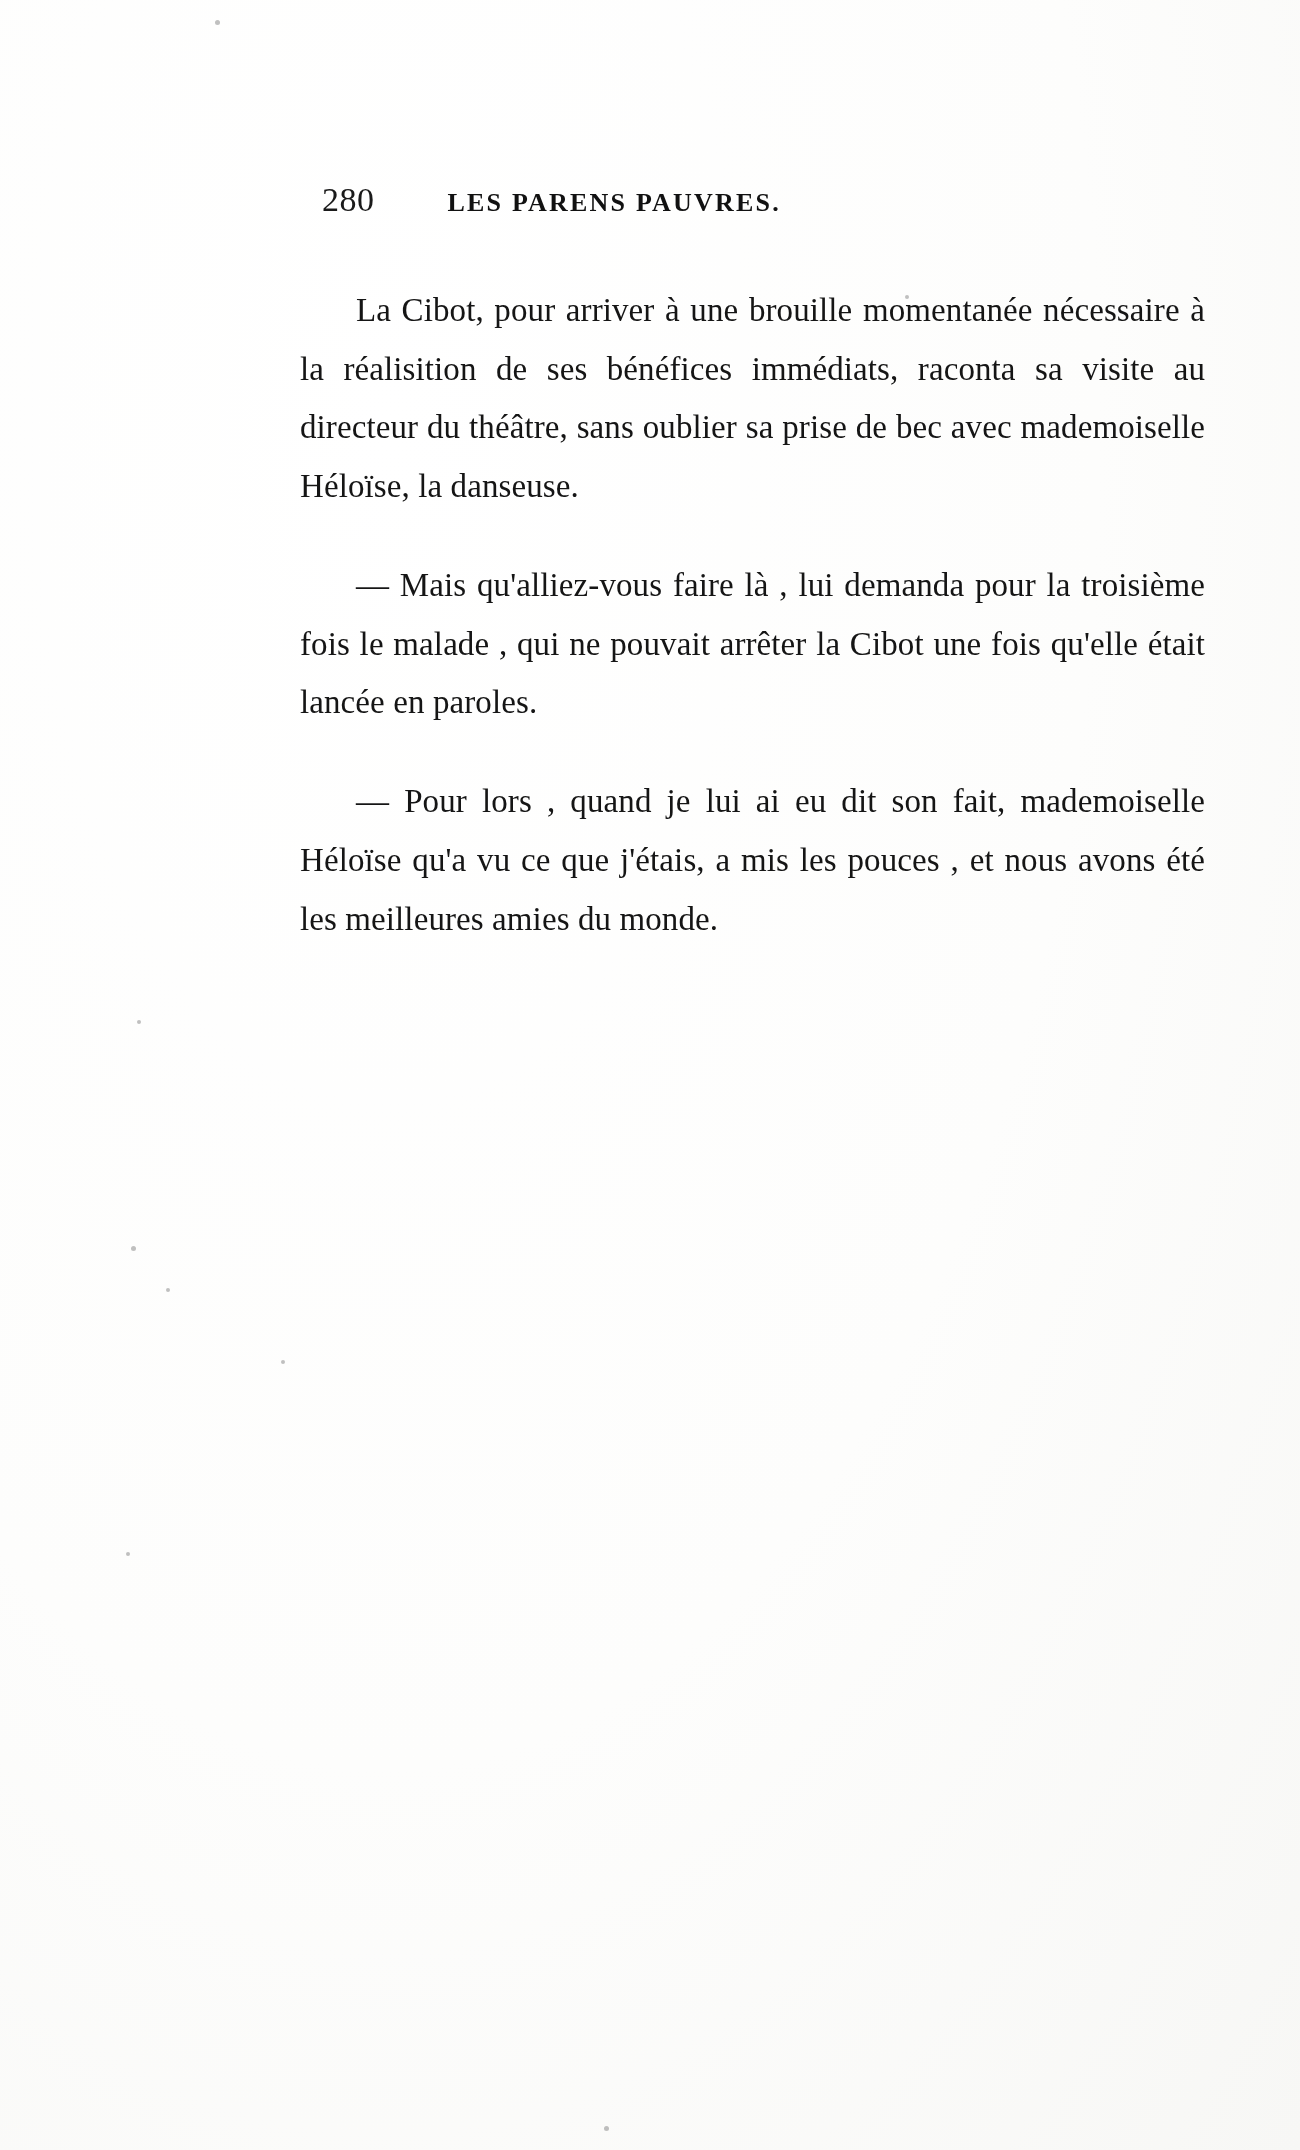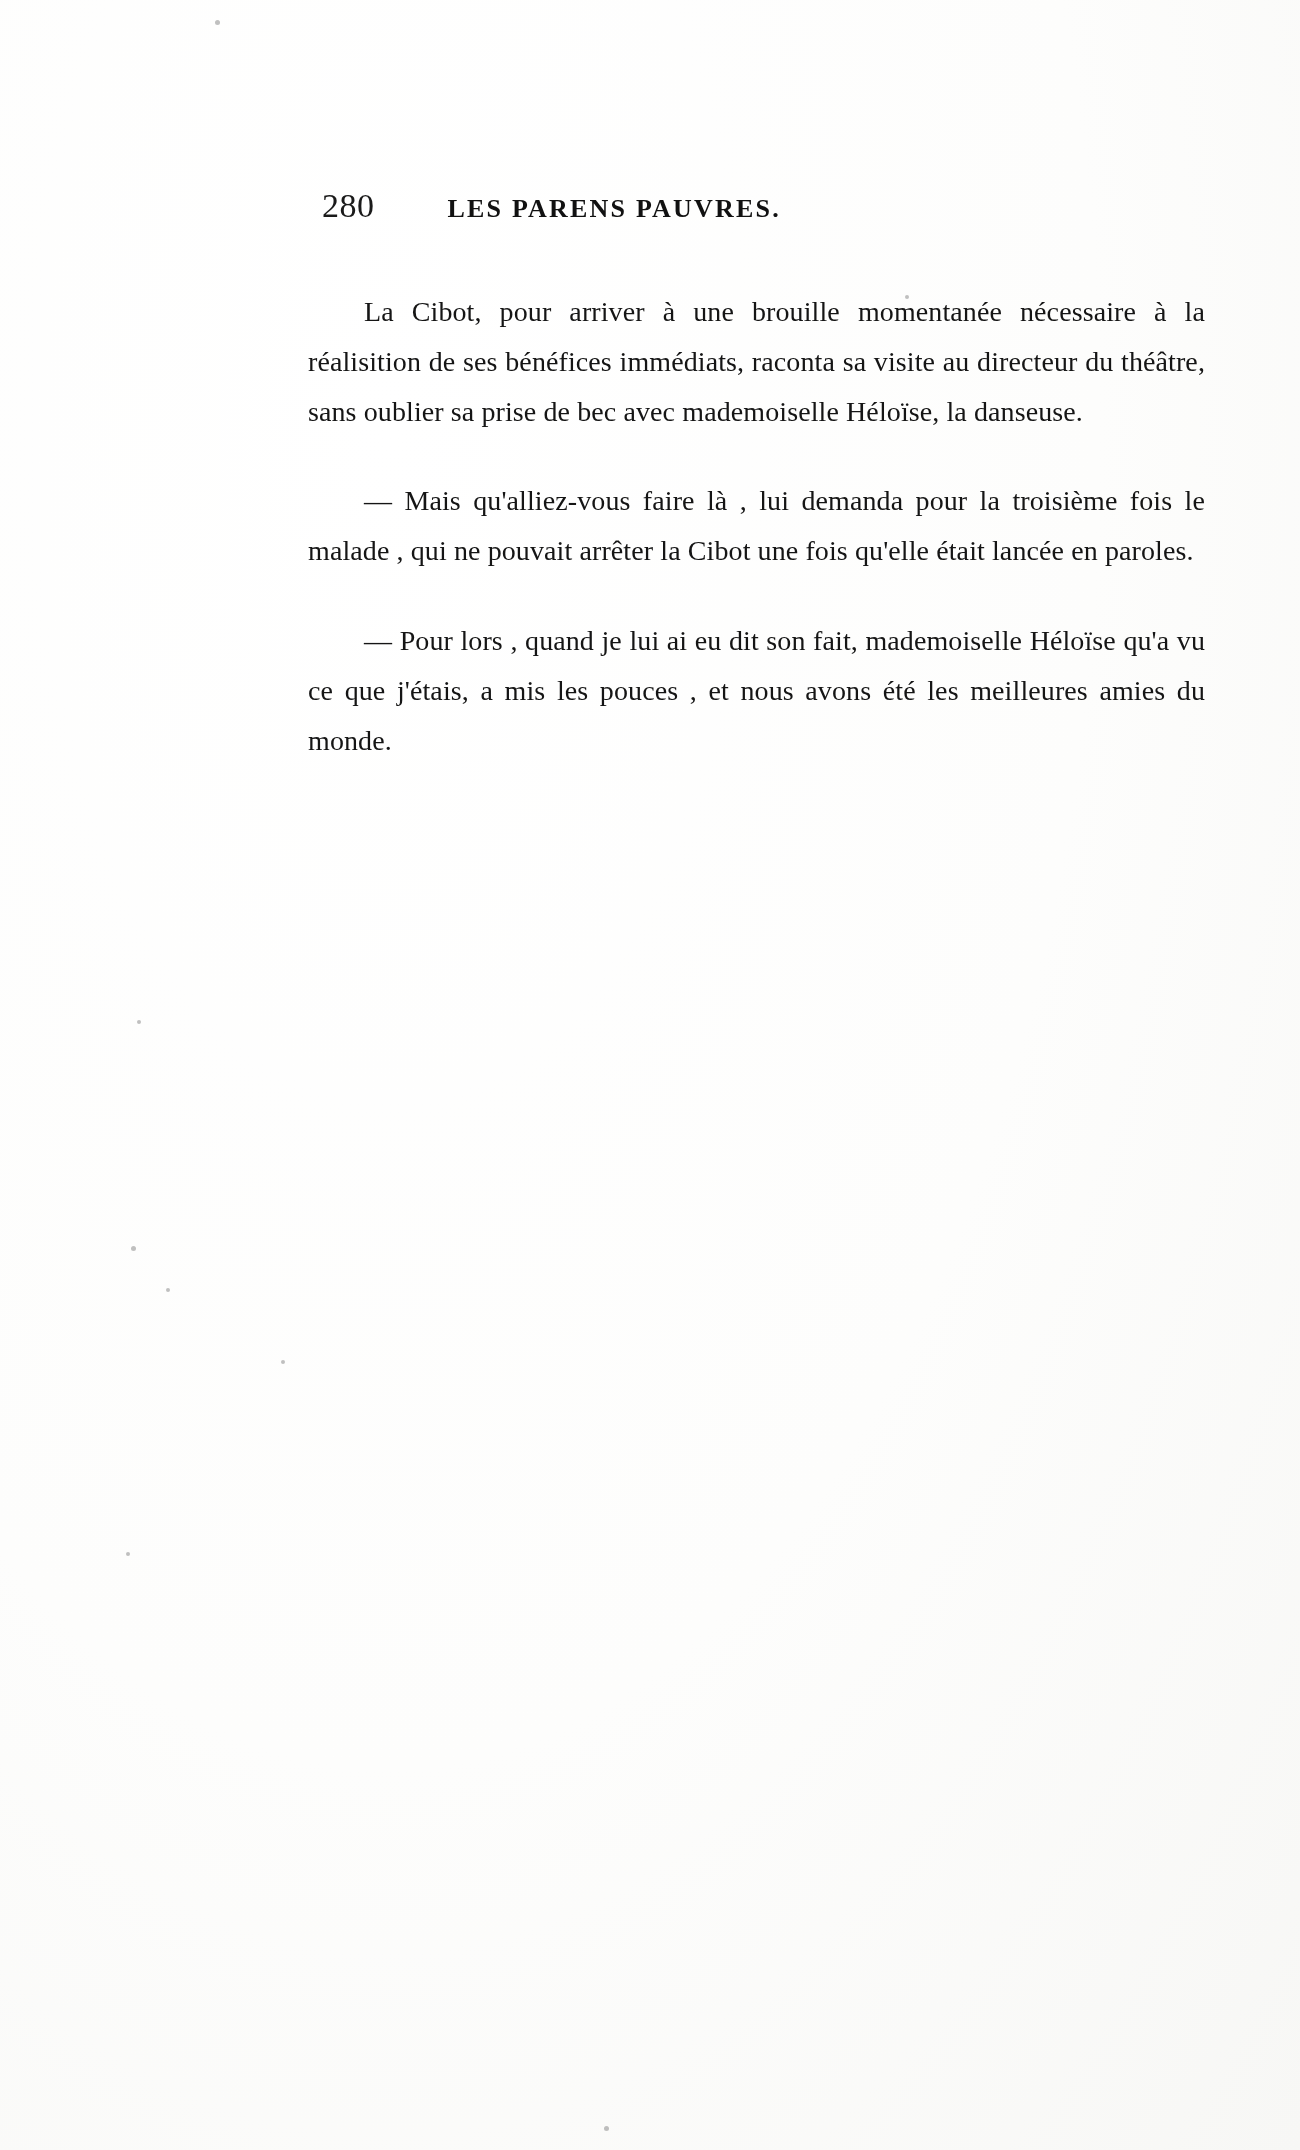--- a/index.html
+++ b/index.html
@@ -20,21 +20,21 @@
   .page-surface {
     position: absolute;
     inset: 0;
     background:
       radial-gradient(ellipse at 30% 20%, #ffffff 0%, #fdfdfc 55%, #f7f7f5 100%);
   }
 
   .page-block {
     position: absolute;
     left: 300px;
-    top: 189px;
+    top: 183px;
     width: 905px;
   }
 
   
   .running-head {
     display: flex;
     align-items: baseline;
     height: 46px;
     margin-left: 22px;
     margin-bottom: 52px;
@@ -49,25 +49,25 @@
     margin-left: 73px;
     font-size: 26px;
     font-weight: 700;
     letter-spacing: 2.2px;
     text-transform: uppercase;
     color: #111;
   }
 
   
   .para {
-    font-size: 28px;
+    font-size: 33px;
     line-height: 1.78;
     text-align: justify;
     text-justify: inter-word;
-    margin: 0 0 40px 8px;
+    margin: 0 0 40px 0;
     color: #151515;
     letter-spacing: 0.1px;
   }
   .para.indent {
     text-indent: 56px;
   }
   .para.last-partial {
     margin-bottom: 0;
     color: #2a2a2a;
   }

